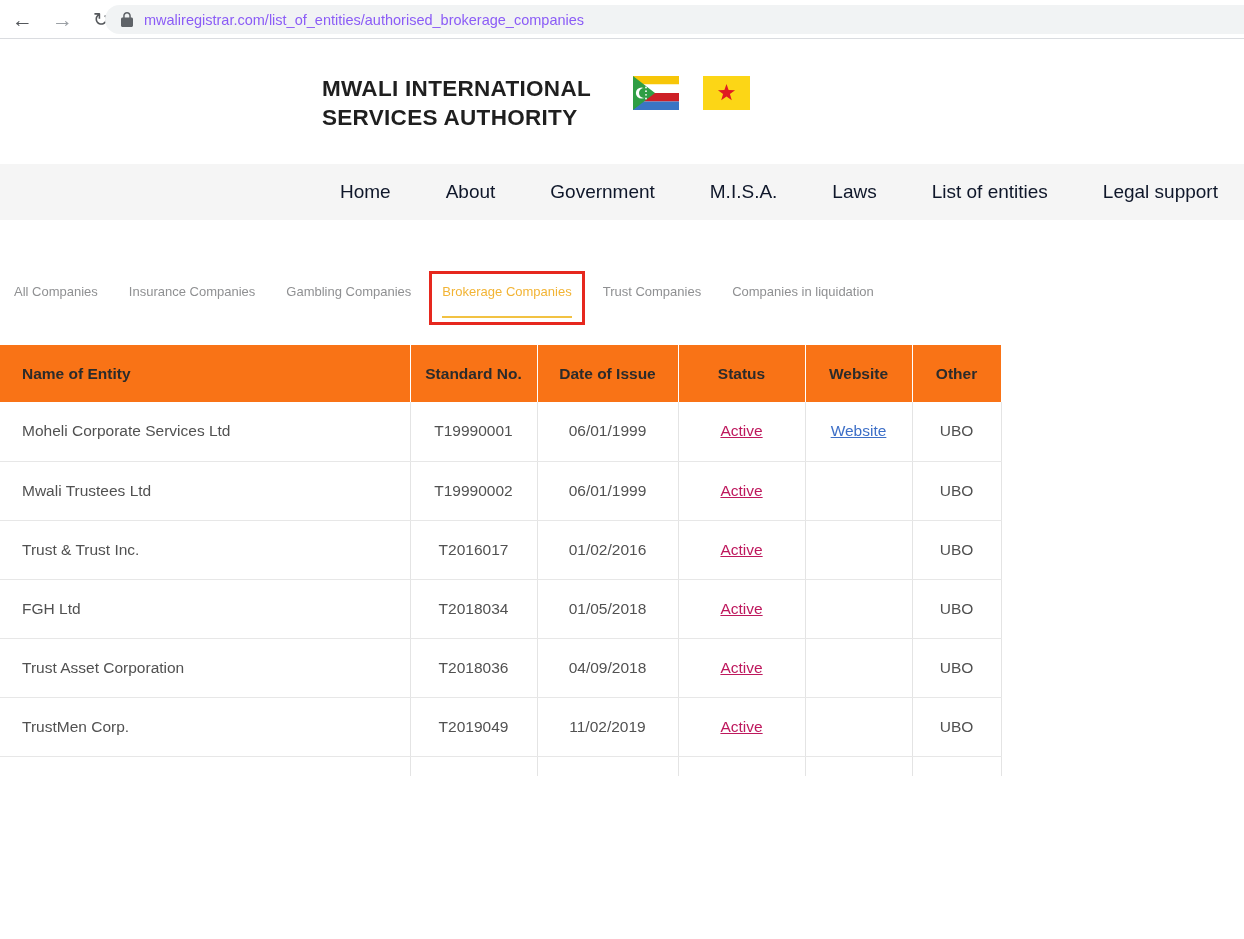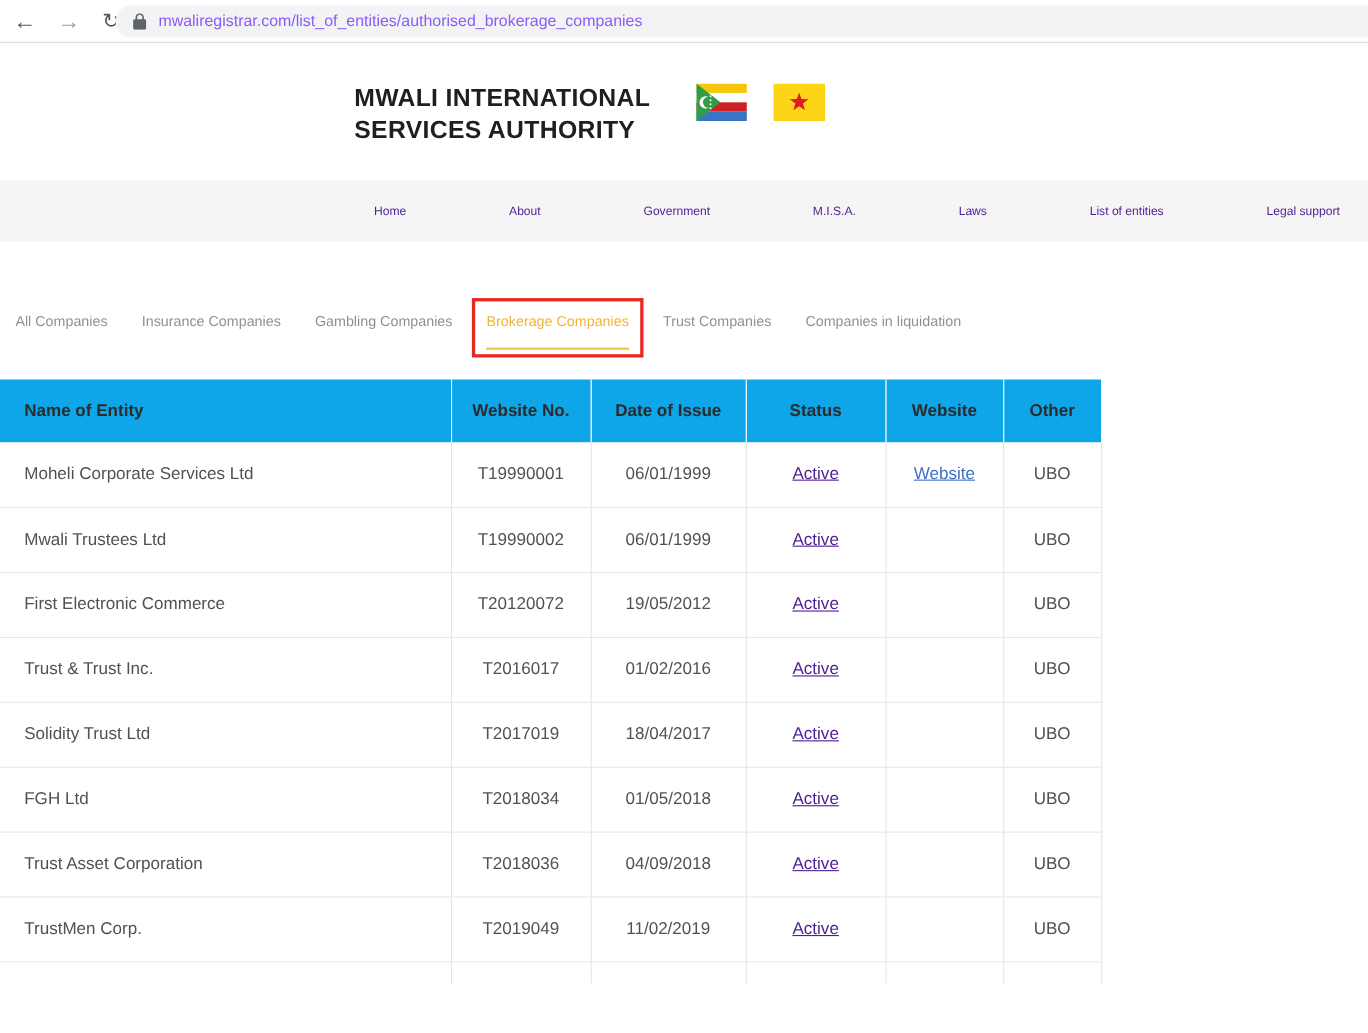--- a/index.html
+++ b/index.html
@@ -24,45 +24,45 @@
   .logo { position:absolute; left:322px; top:74px; font-size:22.5px; font-weight:bold;
           color:#1f1f1f; line-height:29px; letter-spacing:.3px; }
   .flag { position:absolute; top:76px; }
   .flag-comoros { left:633px; }
   .flag-mwali { left:703px; }
 
   
   .nav-strip { position:absolute; left:0; top:164px; width:1244px; height:56px; background:#f5f5f5; }
   .nav-inner { position:absolute; left:340px; right:26px; top:0; height:56px;
                display:flex; align-items:center; justify-content:space-between; }
-  .nav-item { font-size:11px; color:#4c1d95; cursor:pointer; }
+  .nav-item { font-size:19px; color:#0f172a; cursor:pointer; }
 
   
   .tabs { position:absolute; left:14px; top:270px; height:42px;
           display:flex; align-items:center; gap:31px; }
   .tab { position:relative; font-size:13px; color:#8f9092; cursor:pointer; white-space:nowrap; }
   .tab.active { color:#f2b435; }
   .tab-underline { position:absolute; left:0; right:0; top:calc(100% + 17px); height:2px; background:#f2c243; }
   .annotation-box { position:absolute; left:-13px; right:-13px; top:-13px; bottom:-26px;
                     border:3px solid #e6281e; pointer-events:none; }
 
   
   .entity-table { position:absolute; left:0; top:345px; }
   table { border-collapse:collapse; table-layout:fixed; width:1001px; font-size:15.5px; }
   col.c-name{width:410px} col.c-lic{width:127px} col.c-date{width:141px}
   col.c-status{width:127px} col.c-web{width:107px} col.c-other{width:89px}
   td { text-align:center; vertical-align:middle; }
-  thead td { background:#0ea5e9; height:57px; font-weight:bold; color:#2b2b2b;
+  thead td { background:#f97316; height:57px; font-weight:bold; color:#2b2b2b;
              border-right:1px solid #fff; }
   thead td:first-child, tbody td:first-child { text-align:left; padding-left:22px; }
   tbody td { height:59px; color:#515151; border-right:1px solid #e4e4e4;
              border-bottom:1px solid #e7e7e7; }
   tbody td:first-child { border-left:none; }
   tr.sliver td { height:20px; border-bottom:none; }
-  a.status-link { color:#4c1d95; text-decoration:underline; cursor:pointer; }
+  a.status-link { color:#be185d; text-decoration:underline; cursor:pointer; }
   a.website-link { color:#3d6fc7; text-decoration:underline; cursor:pointer; }
 </style>
 </head>
 <body>
 
 <div class="stage">
 
   <div class="browser-bar">
     <span class="nav-btn btn-back">←</span>
     <span class="nav-btn btn-forward">→</span>
@@ -135,21 +135,21 @@
         <col class="c-name">
           <col class="c-lic">
           <col class="c-date">
         <col class="c-status">
           <col class="c-web">
           <col class="c-other">
       </colgroup>
       <thead>
         <tr>
           <td>Name of Entity</td>
-          <td>Website No.</td>
+          <td>Standard No.</td>
           <td>Date of Issue</td>
           <td>Status</td>
           <td>Website</td>
           <td>Other</td>
         </tr>
       </thead>
       <tbody>
         <tr>
           <td>Moheli Corporate Services Ltd</td>
           <td>T19990001</td>
@@ -160,44 +160,28 @@
         </tr>
         <tr>
           <td>Mwali Trustees Ltd</td>
           <td>T19990002</td>
           <td>06/01/1999</td>
           <td><a class="status-link">Active</a></td>
           <td></td>
           <td>UBO</td>
         </tr>
         <tr>
-          <td>First Electronic Commerce</td>
-          <td>T20120072</td>
-          <td>19/05/2012</td>
-          <td><a class="status-link">Active</a></td>
-          <td></td>
-          <td>UBO</td>
-        </tr>
-        <tr>
           <td>Trust &amp; Trust Inc.</td>
           <td>T2016017</td>
           <td>01/02/2016</td>
           <td><a class="status-link">Active</a></td>
           <td></td>
           <td>UBO</td>
         </tr>
         <tr>
-          <td>Solidity Trust Ltd</td>
-          <td>T2017019</td>
-          <td>18/04/2017</td>
-          <td><a class="status-link">Active</a></td>
-          <td></td>
-          <td>UBO</td>
-        </tr>
-        <tr>
           <td>FGH Ltd</td>
           <td>T2018034</td>
           <td>01/05/2018</td>
           <td><a class="status-link">Active</a></td>
           <td></td>
           <td>UBO</td>
         </tr>
         <tr>
           <td>Trust Asset Corporation</td>
           <td>T2018036</td>

